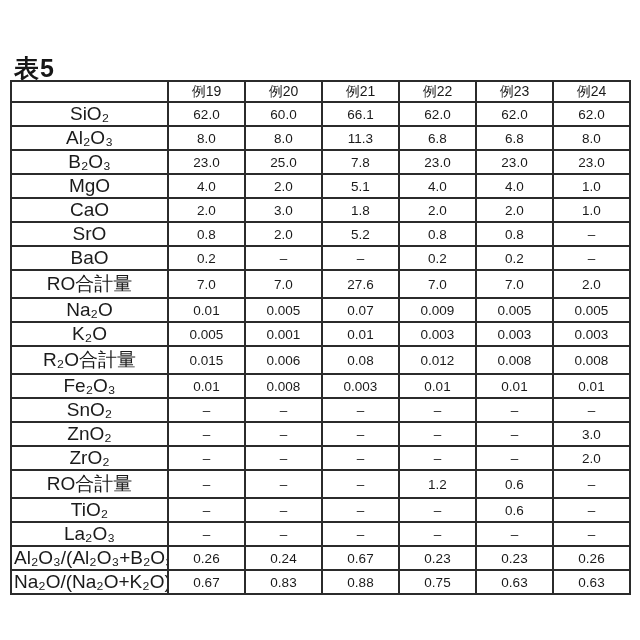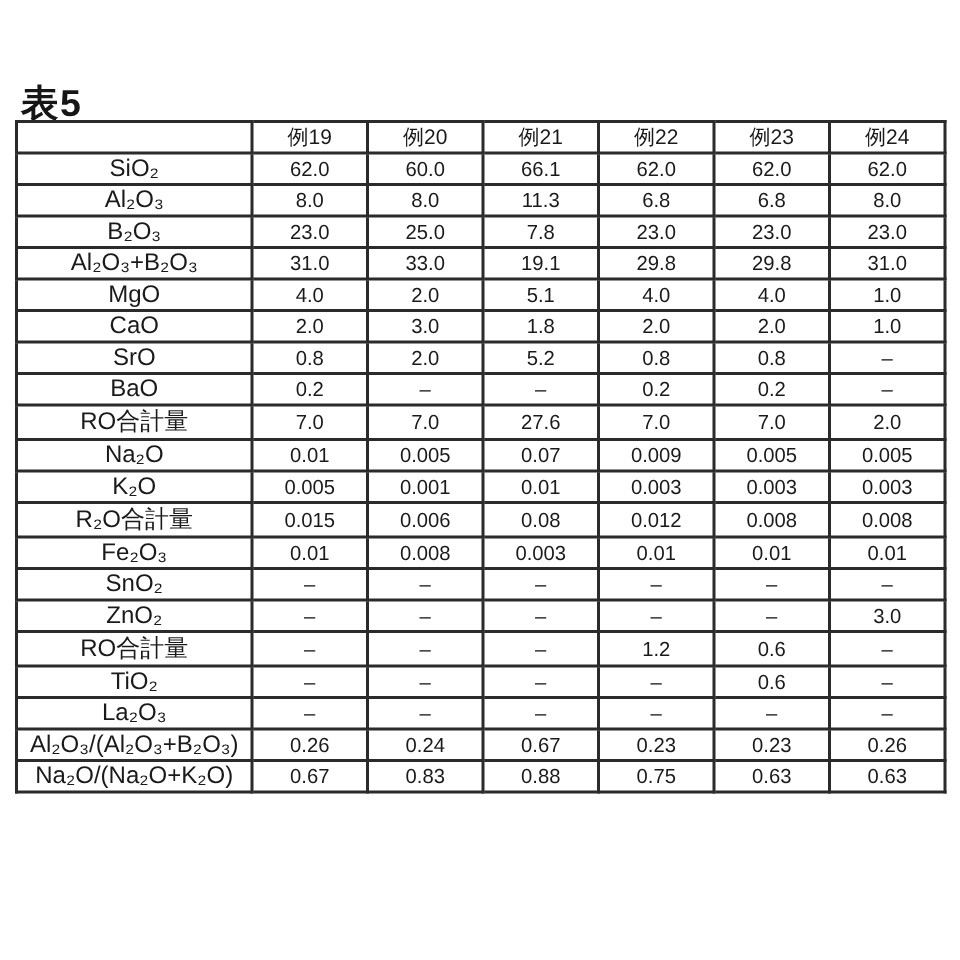--- a/index.html
+++ b/index.html
@@ -41,21 +41,21 @@
     font-weight: 400;
     color: #1a1a1a;
     white-space: nowrap;
     overflow: hidden;
   }
   .comp-table thead th {
     font-size: 14px;
     font-weight: 400;
   }
   .comp-table .label-cell {
-    font-size: 16px;
+    font-size: 19px;
   }
   .comp-table col.c-label { width: 157px; }
   .comp-table col.c-data  { width: 77px; }
 </style>
 </head>
 <body>
 
 <div class="sheet">
 
   <div class="table-title">表5</div>
@@ -103,29 +103,20 @@
         <tr>
           <td class="label-cell">B₂O₃</td>
           <td>23.0</td>
           <td>25.0</td>
           <td>7.8</td>
           <td>23.0</td>
           <td>23.0</td>
           <td>23.0</td>
         </tr>
         <tr>
-          <td class="label-cell">Al₂O₃+B₂O₃</td>
-          <td>31.0</td>
-          <td>33.0</td>
-          <td>19.1</td>
-          <td>29.8</td>
-          <td>29.8</td>
-          <td>31.0</td>
-        </tr>
-        <tr>
           <td class="label-cell">MgO</td>
           <td>4.0</td>
           <td>2.0</td>
           <td>5.1</td>
           <td>4.0</td>
           <td>4.0</td>
           <td>1.0</td>
         </tr>
         <tr>
           <td class="label-cell">CaO</td>
@@ -211,20 +202,29 @@
         <tr>
           <td class="label-cell">ZnO₂</td>
           <td>–</td>
           <td>–</td>
           <td>–</td>
           <td>–</td>
           <td>–</td>
           <td>3.0</td>
         </tr>
         <tr>
+          <td class="label-cell">ZrO₂</td>
+          <td>–</td>
+          <td>–</td>
+          <td>–</td>
+          <td>–</td>
+          <td>–</td>
+          <td>2.0</td>
+        </tr>
+        <tr>
           <td class="label-cell">RO合計量</td>
           <td>–</td>
           <td>–</td>
           <td>–</td>
           <td>1.2</td>
           <td>0.6</td>
           <td>–</td>
         </tr>
         <tr>
           <td class="label-cell">TiO₂</td>

